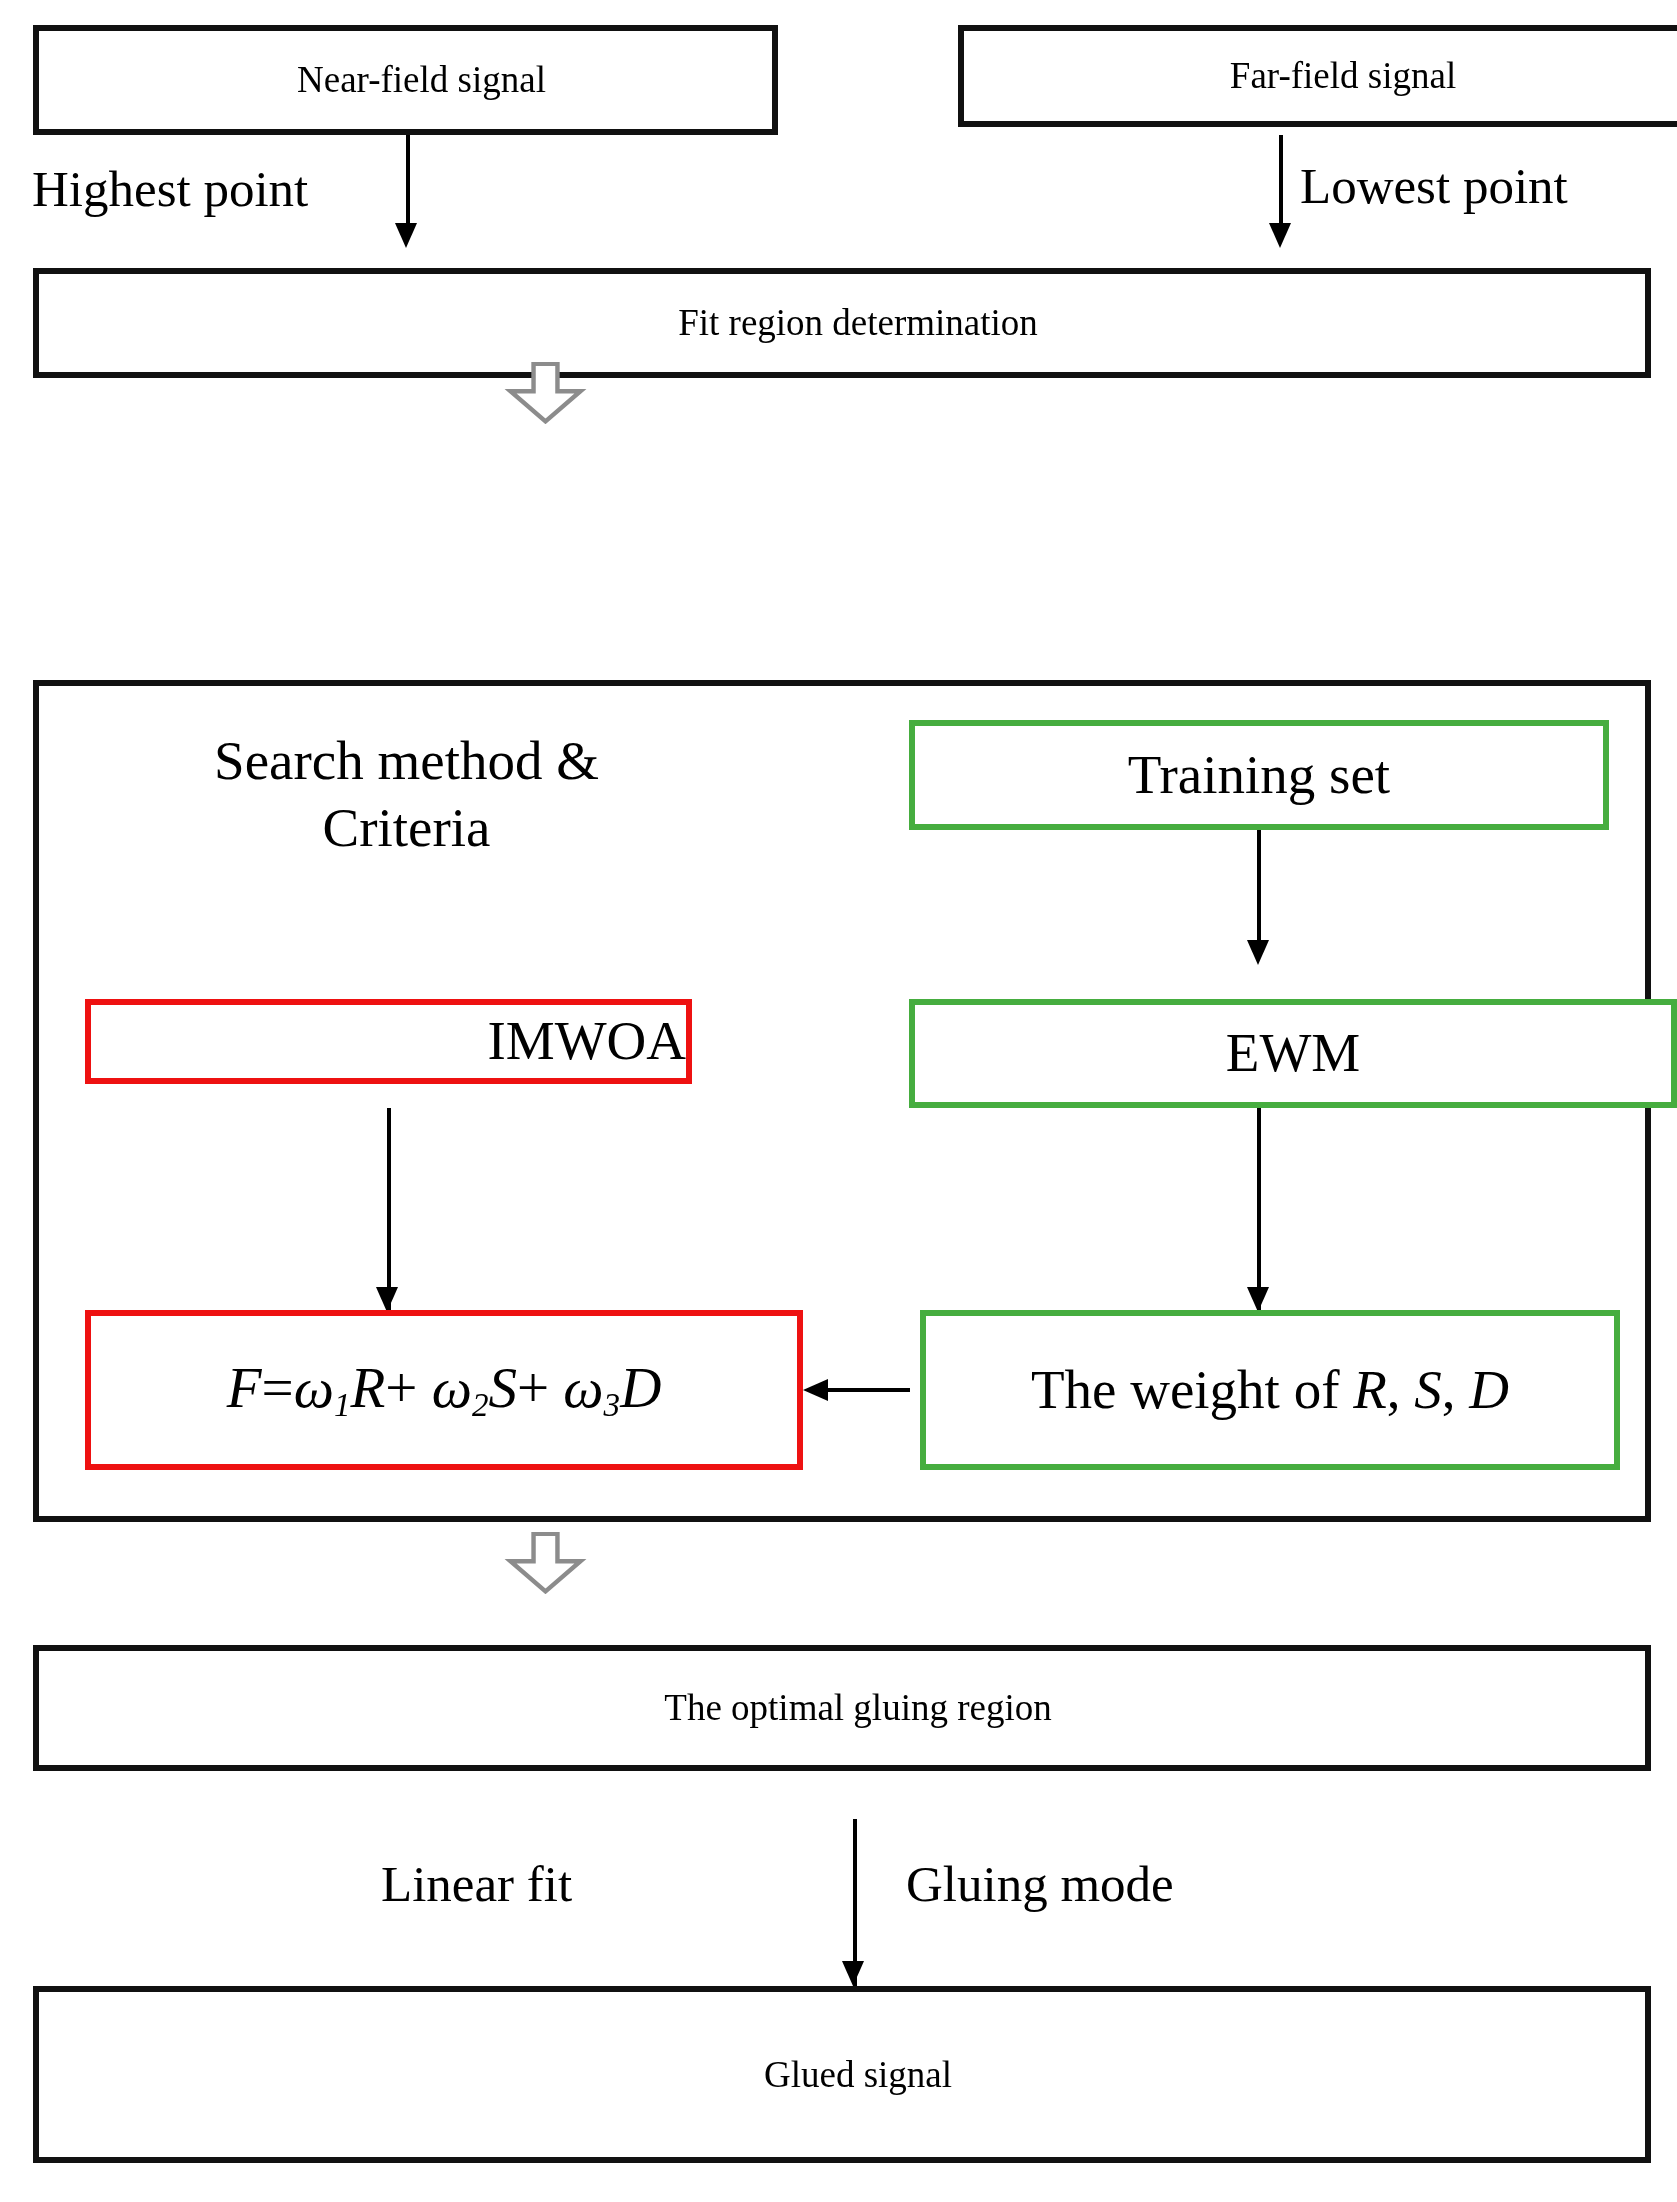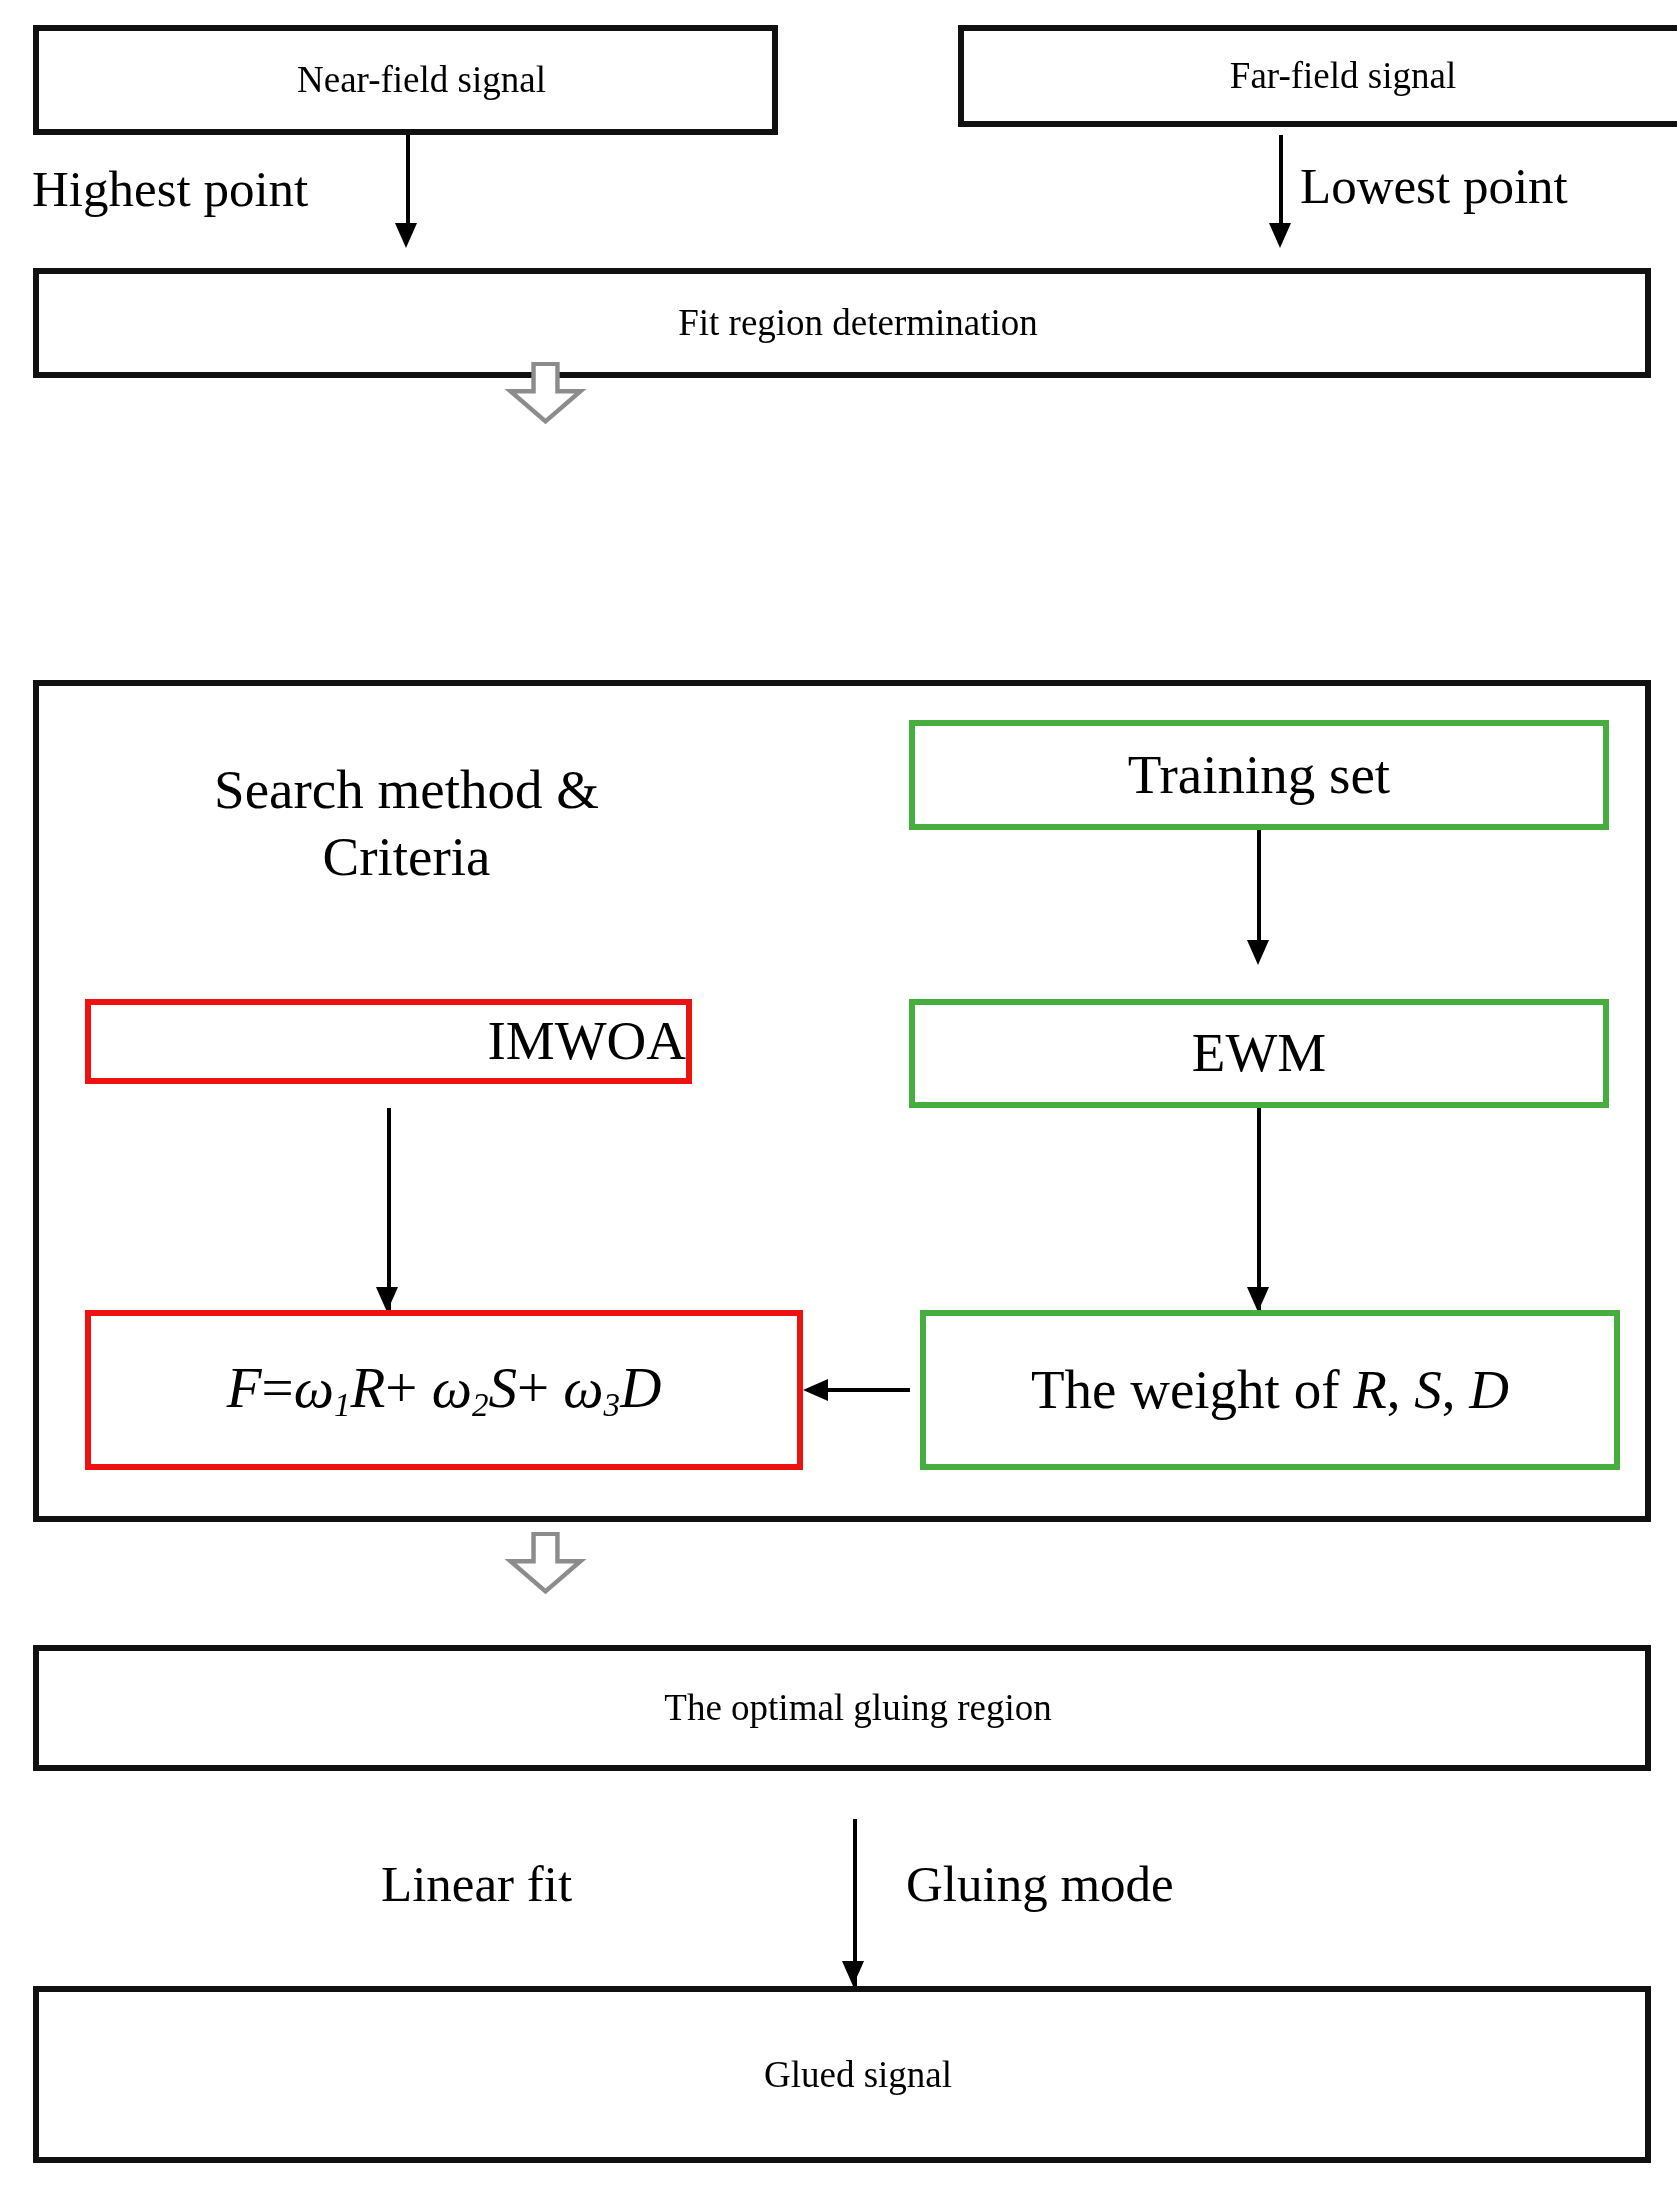--- a/index.html
+++ b/index.html
@@ -113,37 +113,37 @@
 
   <div class="block-arrow" style="left:499px; top:362px;">
     <svg width="93" height="62" viewBox="0 0 105 70">
       <polygon points="39,2 66,2 66,33 92,33 52.5,67 13,33 39,33" fill="#ffffff" stroke="#8c8c8c" stroke-width="5" stroke-linejoin="miter"></polygon>
     </svg>
   </div>
 
   <div class="node container-black" style="left:33px; top:680px; width:1618px; height:842px;"></div>
 
   <div style="position:absolute; left:96px; top:727px; width:621px;
-              text-align:center; font-size:55px; line-height:1.22;margin-top:29px;">
+              text-align:center; font-size:55px; line-height:1.22;">
     <div>Search method &amp;</div>
     <div>Criteria</div>
   </div>
 
   <div class="node node-green node-text" style="left:909px; top:720px; width:700px; height:110px;">
     <span>Training set</span>
   </div>
 
   <div class="vline" style="left:1257px; top:830px; height:126px;"></div>
   <div class="arrowhead-down" style="left:1247px; top:940px;"></div>
 
   <div class="node node-red node-text" style="left:85px; top:999px; width:607px; height:85px;justify-content:flex-end;">
     <span>IMWOA</span>
   </div>
 
-  <div class="node node-green node-text" style="left:909px; top:999px; width:700px; height:109px;">
+  <div class="node node-green node-text" style="left:909px; top:999px; width:768px; height:109px;">
     <span>EWM</span>
   </div>
 
   <div class="vline" style="left:387px; top:1108px; height:206px;"></div>
   <div class="arrowhead-down" style="left:376px; top:1287px;"></div>
 
   <div class="vline" style="left:1257px; top:1108px; height:206px;"></div>
   <div class="arrowhead-down" style="left:1247px; top:1287px;"></div>
 
   <div class="node node-red" style="left:85px; top:1310px; width:718px; height:160px;">

